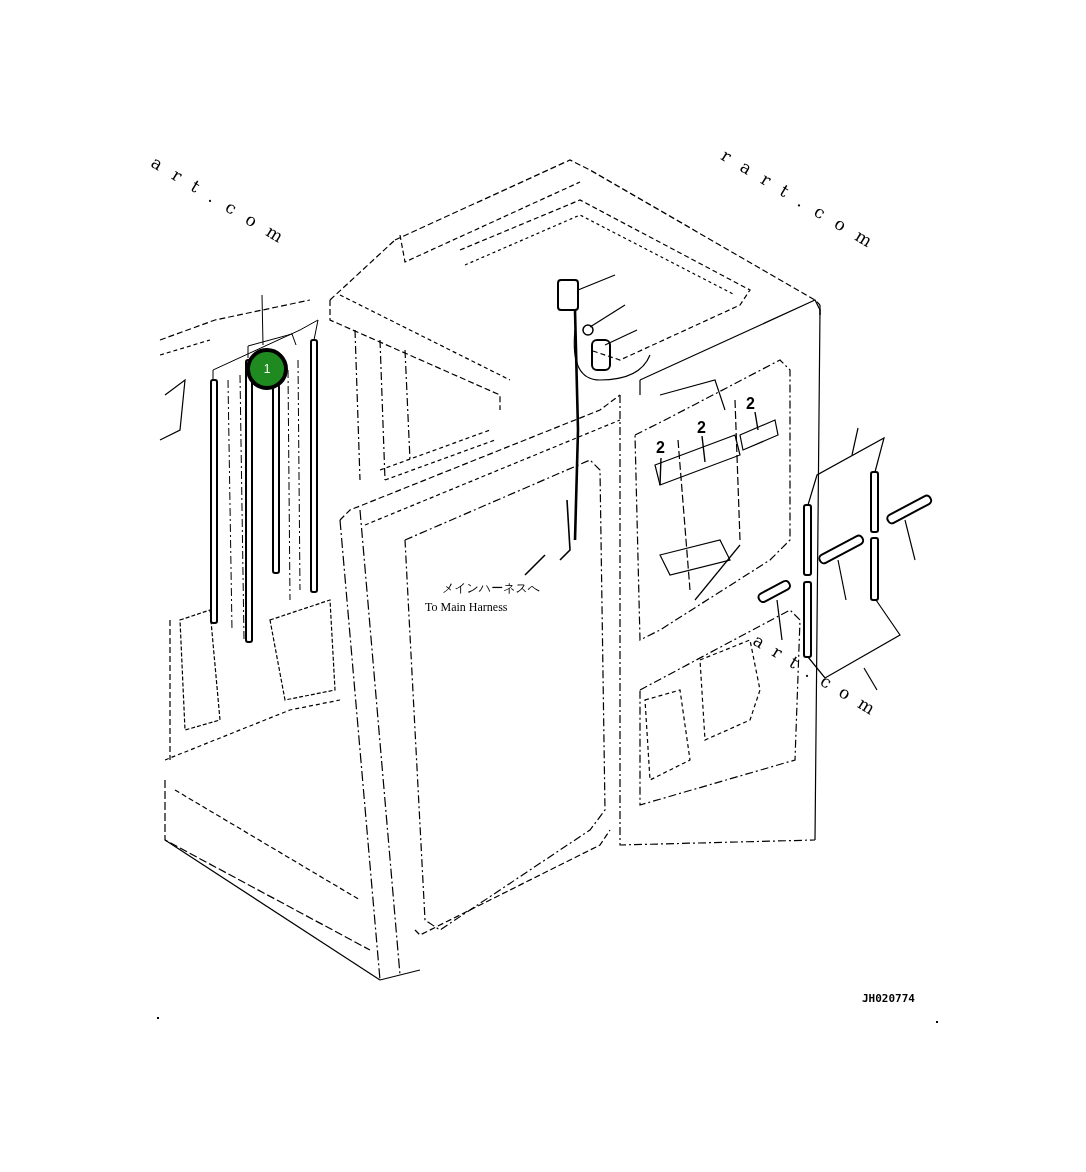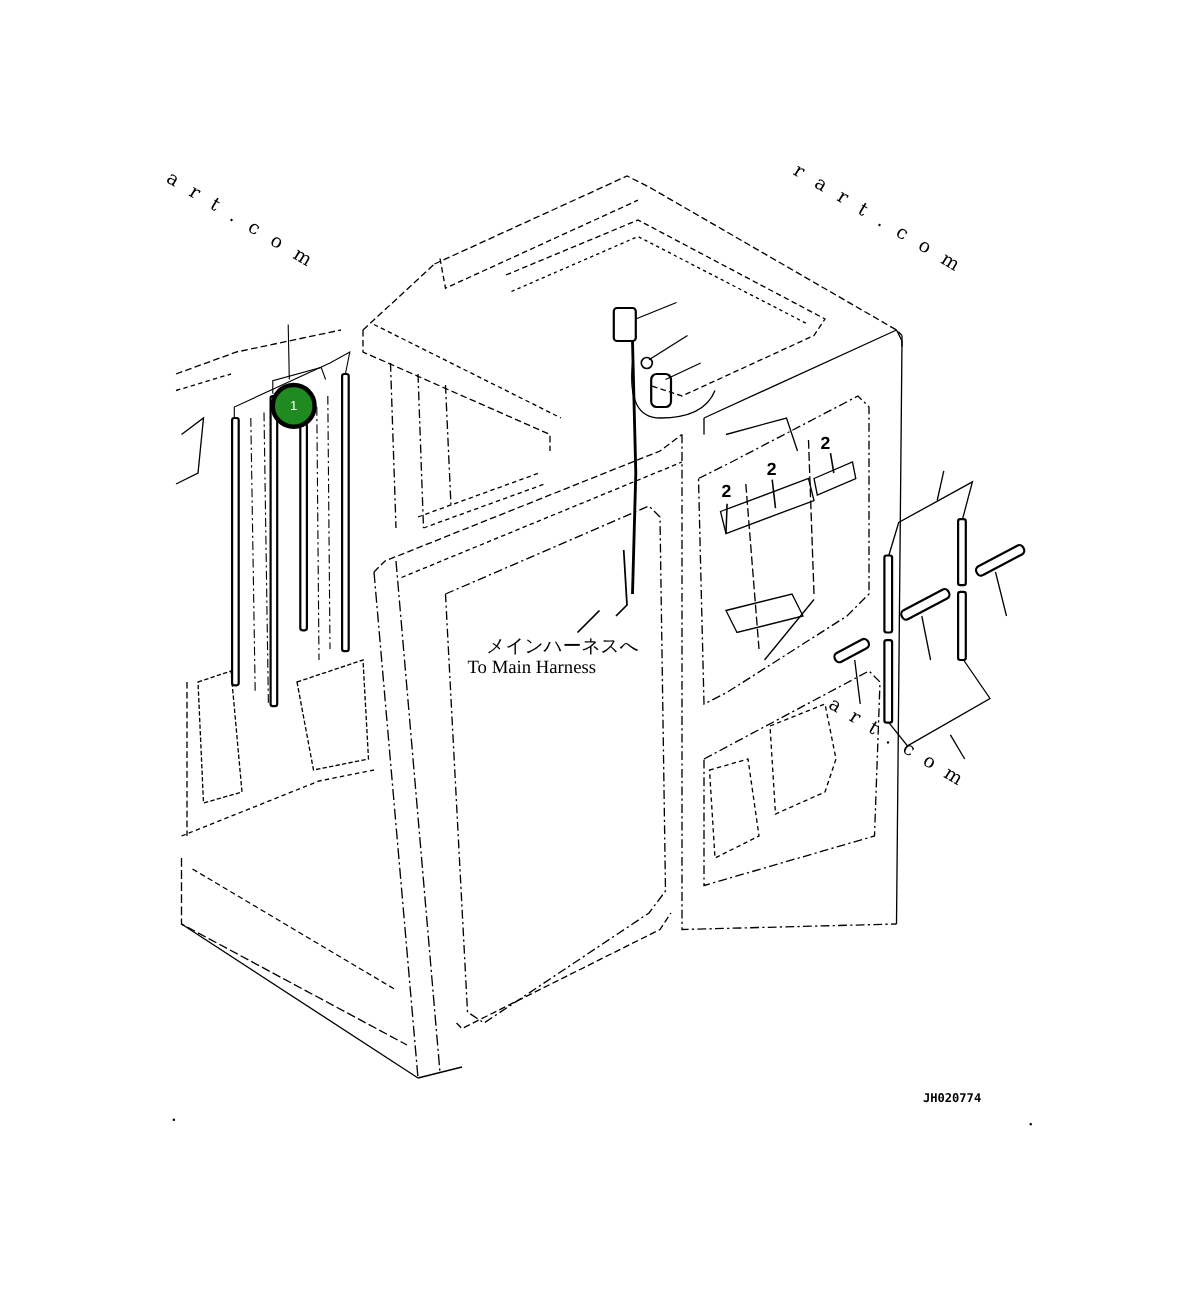--- a/index.html
+++ b/index.html
@@ -2,22 +2,22 @@
 <html><head>
 <meta charset="utf-8">
 <style>
   html, body { margin: 0; padding: 0; background: #ffffff; }
   body { width: 1086px; height: 1172px; position: relative; overflow: hidden;
          font-family: "DejaVu Sans Mono", monospace; }
   #canvas { position: absolute; left: 0; top: 0; width: 1086px; height: 1172px; }
   .wm { position: absolute; font-family: "DejaVu Serif", serif; font-size: 17px;
         color: #000; letter-spacing: 14px; transform-origin: 0 0; white-space: nowrap; }
   .harness-label { position: absolute; font-family: "DejaVu Sans Mono", monospace;
-        font-size: 17px; color: #000; line-height: 16px; white-space: nowrap; }
-  .fig-id { position: absolute; left: 839px; top: 992px; font-family: "DejaVu Sans Mono", monospace;
+        font-size: 12px; color: #000; line-height: 16px; white-space: nowrap; }
+  .fig-id { position: absolute; left: 862px; top: 992px; font-family: "DejaVu Sans Mono", monospace;
         font-size: 11px; font-weight: bold; color: #000; letter-spacing: 0px; }
   .callout-num { position: absolute; font-family: "Liberation Sans", sans-serif; font-weight: bold;
         font-size: 16px; color: #000; }
   .marker { position: absolute; left: 246px; top: 348px; width: 34px; height: 34px; border-radius: 50%;
         background: #1f8a1f; border: 4px solid #000; color: #fff; display: flex; align-items: center;
         justify-content: center; font-family: "Liberation Sans", sans-serif; font-size: 12px; cursor: pointer; }
   .dot { position: absolute; width: 2px; height: 2px; background: #000; }
 </style>
 </head>
 <body>

